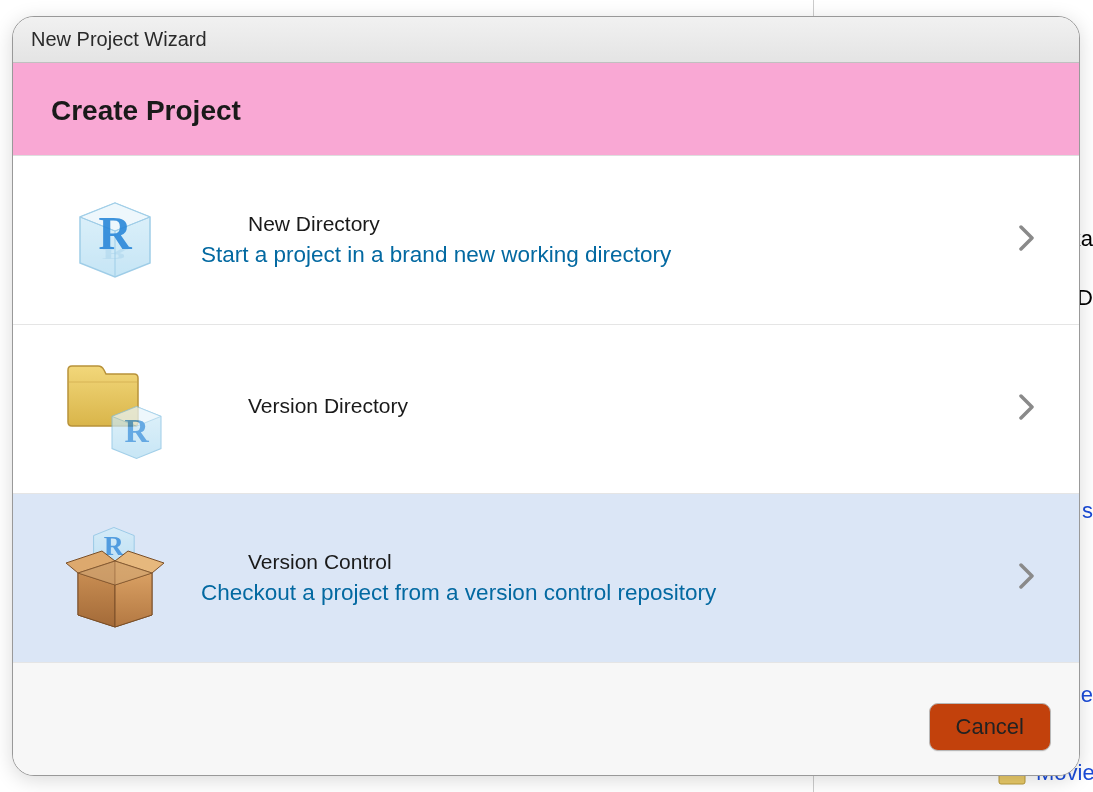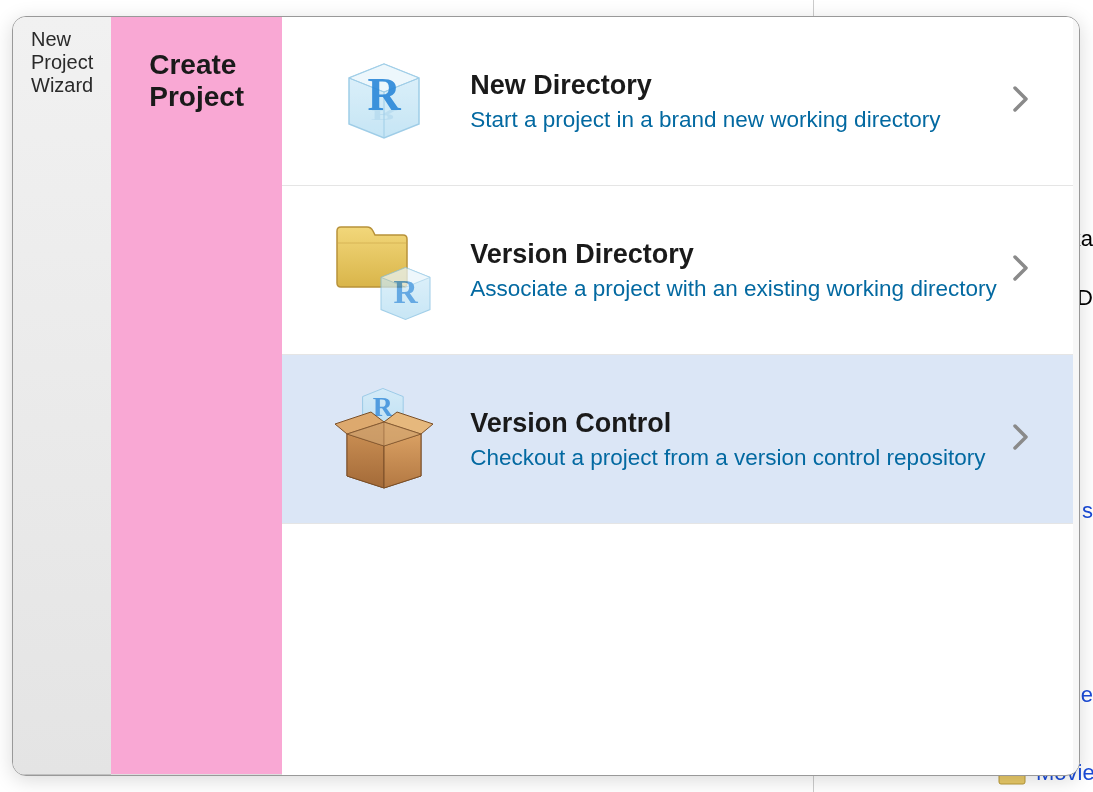--- a/index.html
+++ b/index.html
@@ -41,25 +41,26 @@
     }
     
     .dialog {
       position: absolute;
       left: 12px;
       top: 16px;
       width: 1068px;
       height: 760px;
       background: #fff;
       border: 1px solid #999;
-      border-radius: 14px;
+      border-radius: 22px;
       box-shadow: 0 4px 20px rgba(0,0,0,0.15);
       overflow: hidden;
       z-index: 10;
       display: flex;
+      flex-direction: column;
     }
     
     .dialog-titlebar {
       background: linear-gradient(180deg, #f1f1f1, #e4e4e4);
       border-bottom: 1px solid #c0c0c0;
       padding: 11px 18px;
       font-size: 20px;
       color: #2a2a2a;
     }
     
@@ -106,24 +107,25 @@
       width: 110px;
       height: 110px;
     }
     
     .option-text {
       flex: 1;
       padding-left: 20px;
     }
     
     .option-title {
-      font-size: 27px;
-      font-weight: 700;
+      font-size: 21px;
+      font-weight: 400;
       color: #1a1a1a;
       margin-bottom: 6px;
+      margin-left: 47px;
     }
     
     .option-desc {
       font-size: 22.5px;
       color: #0369a1;
       font-weight: 400;
     }
     
     .chevron {
       flex-shrink: 0;
@@ -240,21 +242,20 @@
           <path d="M 8 28 L 78 28" stroke="#c9a347" stroke-width="1" opacity="0.6"></path>
           <g opacity="0.72" transform="translate(38,40) scale(0.7)">
             <polygon points="20,32 55,18 90,32 90,78 55,92 20,78" fill="url(#cubeGrad2)" stroke="#7fbde0" stroke-width="1.5"></polygon>
             <polygon points="20,32 55,18 90,32 55,46" fill="#e8f5fb" stroke="#7fbde0" stroke-width="1"></polygon>
             <text x="55" y="68" font-family="serif" font-size="48" font-weight="700" fill="#2b88d9" text-anchor="middle">R</text>
           </g>
         </svg>
       </div>
       <div class="option-text">
         <div class="option-title">Version Directory</div>
-        <div class="option-desc">Associate a project with an existing working directory</div>
       </div>
       <div class="chevron">
         <svg viewBox="0 0 16 26">
             <polyline points="2,2 13,13 2,24" fill="none" stroke="#8a8a8a" stroke-width="3.5" stroke-linecap="round" stroke-linejoin="round"></polyline>
           </svg>
       </div>
     </div>
 
     <div class="option-row selected">
       <div class="option-icon">

